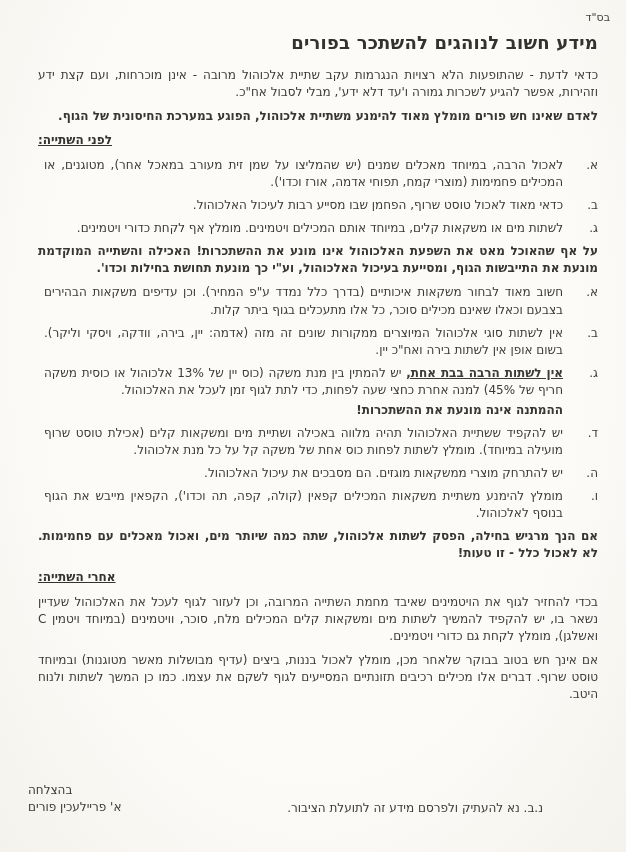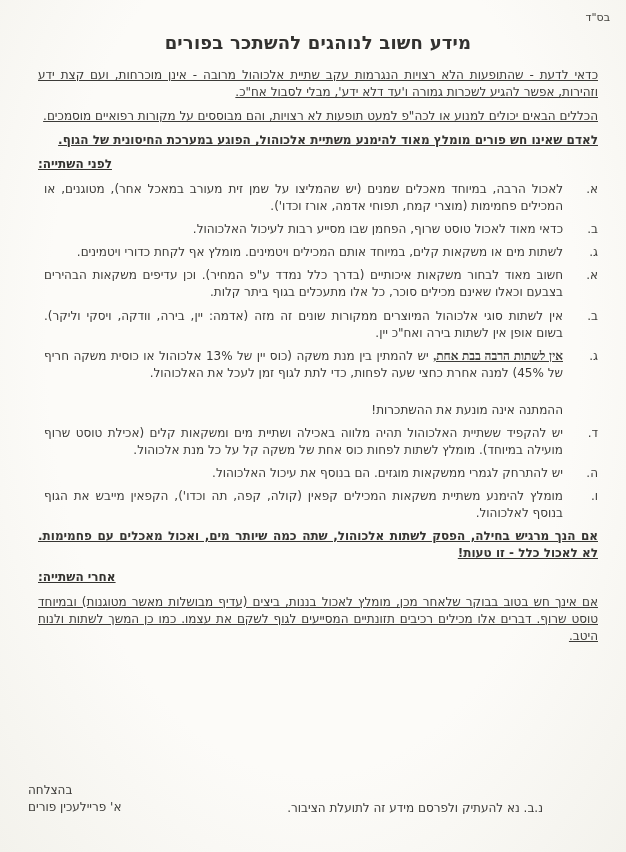--- a/index.html
+++ b/index.html
@@ -14,70 +14,70 @@
     font-family:"DejaVu Sans", sans-serif;
     font-size:12px;
     line-height:1.42;
     color:#3c3b38;
     padding:8px 28px 78px 38px;
     overflow:hidden;
     text-align:justify;
   }
   .bsd { text-align:right; font-size:11px; margin:2px -12px 4px 0; color:#45443f; }
   .title {
-    font-size:18px; font-weight:bold; text-align:center;
+    font-size:18px; font-weight:bold; text-align:right;
     margin:0 0 12px; color:#333230; letter-spacing:0.2px;
   }
-  .p { margin:0 0 7px;text-decoration:underline; }
+  .p { margin:0 0 7px; }
   .b { font-weight:bold; color:#373633; }
   .sec-heading {
     font-weight:bold; text-decoration:underline;
     margin:5px 0 8px; text-align:left; color:#343330;
   }
   .itemlist { margin:0 0 3px; }
   .li { display:flex; margin:0 0 6px; padding-left:6px; }
   .li-marker { flex:0 0 22px; margin-left:13px; text-align:right; }
   .li-text { flex:1; }
-  .lead { font-weight:bold; text-decoration:underline;font-family:Liberation Serif, serif; }
-  .inline-note { display:block; font-weight:normal; margin-top:20px; color:#373633; }
+  .lead { font-weight:bold; text-decoration:underline; }
+  .inline-note { display:block; font-weight:bold; margin-top:3px; color:#373633; }
   .footer { position:absolute; bottom:12px; left:38px; right:28px; height:58px; }
   .sig { position:absolute; left:-10px; top:0; width:136px; text-align:left; }
   .sig-line { display:block; }
   .ps { position:absolute; right:55px; top:18px; }
 </style>
 </head>
 <body>
 
 <div class="page">
 
   <div class="bsd">בס"ד</div>
 
   <div class="title">מידע חשוב לנוהגים להשתכר בפורים</div>
 
   <p class="p">כדאי לדעת - שהתופעות הלא רצויות הנגרמות עקב שתיית אלכוהול מרובה - אינן מוכרחות, ועם קצת ידע וזהירות, אפשר להגיע לשכרות גמורה ו'עד דלא ידע', מבלי לסבול אח"כ.</p>
-  <p class="p">הכללים הבאים יכולים למנוע או לכה"פ למעט תופעות לא רצויות, והם מבוססים על מקורות רפואיים מוסמכים.</p>
   <p class="p b">לאדם שאינו חש פורים מומלץ מאוד להימנע משתיית אלכוהול, הפוגע במערכת החיסונית של הגוף.</p>
 
   <div class="sec-heading">לפני השתייה:</div>
 
   <div class="itemlist">
     <div class="li">
       <span class="li-marker">א.</span>
       <span class="li-text">לאכול הרבה, במיוחד מאכלים שמנים (יש שהמליצו על שמן זית מעורב במאכל אחר), מטוגנים, או המכילים פחמימות (מוצרי קמח, תפוחי אדמה, אורז וכדו').</span>
     </div>
     <div class="li">
       <span class="li-marker">ב.</span>
       <span class="li-text">כדאי מאוד לאכול טוסט שרוף, הפחמן שבו מסייע רבות לעיכול האלכוהול.</span>
     </div>
     <div class="li">
       <span class="li-marker">ג.</span>
       <span class="li-text">לשתות מים או משקאות קלים, במיוחד אותם המכילים ויטמינים. מומלץ אף לקחת כדורי ויטמינים.</span>
     </div>
   </div>
 
+  <p class="p b">על אף שהאוכל מאט את השפעת האלכוהול אינו מונע את ההשתכרות! האכילה והשתייה המוקדמת מונעת את התייבשות הגוף, ומסייעת בעיכול האלכוהול, וע"י כך מונעת תחושת בחילות וכדו'.</p>
 
 
   <div class="itemlist">
     <div class="li">
       <span class="li-marker">א.</span>
       <span class="li-text">חשוב מאוד לבחור משקאות איכותיים (בדרך כלל נמדד ע"פ המחיר). וכן עדיפים משקאות הבהירים בצבעם וכאלו שאינם מכילים סוכר, כל אלו מתעכלים בגוף ביתר קלות.</span>
     </div>
     <div class="li">
       <span class="li-marker">ב.</span>
       <span class="li-text">אין לשתות סוגי אלכוהול המיוצרים ממקורות שונים זה מזה (אדמה: יין, בירה, וודקה, ויסקי וליקר). בשום אופן אין לשתות בירה ואח"כ יין.</span>
@@ -89,32 +89,33 @@
         <span>יש להמתין בין מנת משקה (כוס יין של 13% אלכוהול או כוסית משקה חריף של 45%) למנה אחרת כחצי שעה לפחות, כדי לתת לגוף זמן לעכל את האלכוהול.</span>
         <span class="inline-note">ההמתנה אינה מונעת את ההשתכרות!</span>
       </span>
     </div>
     <div class="li">
       <span class="li-marker">ד.</span>
       <span class="li-text">יש להקפיד ששתיית האלכוהול תהיה מלווה באכילה ושתיית מים ומשקאות קלים (אכילת טוסט שרוף מועילה במיוחד). מומלץ לשתות לפחות כוס אחת של משקה קל על כל מנת אלכוהול.</span>
     </div>
     <div class="li">
       <span class="li-marker">ה.</span>
-      <span class="li-text">יש להתרחק לגמרי ממשקאות מוגזים. הם בנוסף את עיכול האלכוהול.</span>
+      <span class="li-text">יש להתרחק מוצרי ממשקאות מוגזים. הם מסבכים את עיכול האלכוהול.</span>
     </div>
     <div class="li">
       <span class="li-marker">ו.</span>
       <span class="li-text">מומלץ להימנע משתיית משקאות המכילים קפאין (קולה, קפה, תה וכדו'), הקפאין מייבש את הגוף בנוסף לאלכוהול.</span>
     </div>
   </div>
 
   <p class="p b">אם הנך מרגיש בחילה, הפסק לשתות אלכוהול, שתה כמה שיותר מים, ואכול מאכלים עם פחמימות. לא לאכול כלל - זו טעות!</p>
 
   <div class="sec-heading">אחרי השתייה:</div>
 
+  <p class="p">בכדי להחזיר לגוף את הויטמינים שאיבד מחמת השתייה המרובה, וכן לעזור לגוף לעכל את האלכוהול שעדיין נשאר בו, יש להקפיד להמשיך לשתות מים ומשקאות קלים המכילים מלח, סוכר, וויטמינים (במיוחד ויטמין C ואשלגן), מומלץ לקחת גם כדורי ויטמינים.</p>
   <p class="p">אם אינך חש בטוב בבוקר שלאחר מכן, מומלץ לאכול בננות, ביצים (עדיף מבושלות מאשר מטוגנות) ובמיוחד טוסט שרוף. דברים אלו מכילים רכיבים תזונתיים המסייעים לגוף לשקם את עצמו. כמו כן המשך לשתות ולנוח היטב.</p>
 
   <div class="footer">
     <div class="sig">
       <span class="sig-line">בהצלחה</span>
       <span class="sig-line">א' פריילעכין פורים</span>
     </div>
     <div class="ps">נ.ב. נא להעתיק ולפרסם מידע זה לתועלת הציבור.</div>
   </div>
 

